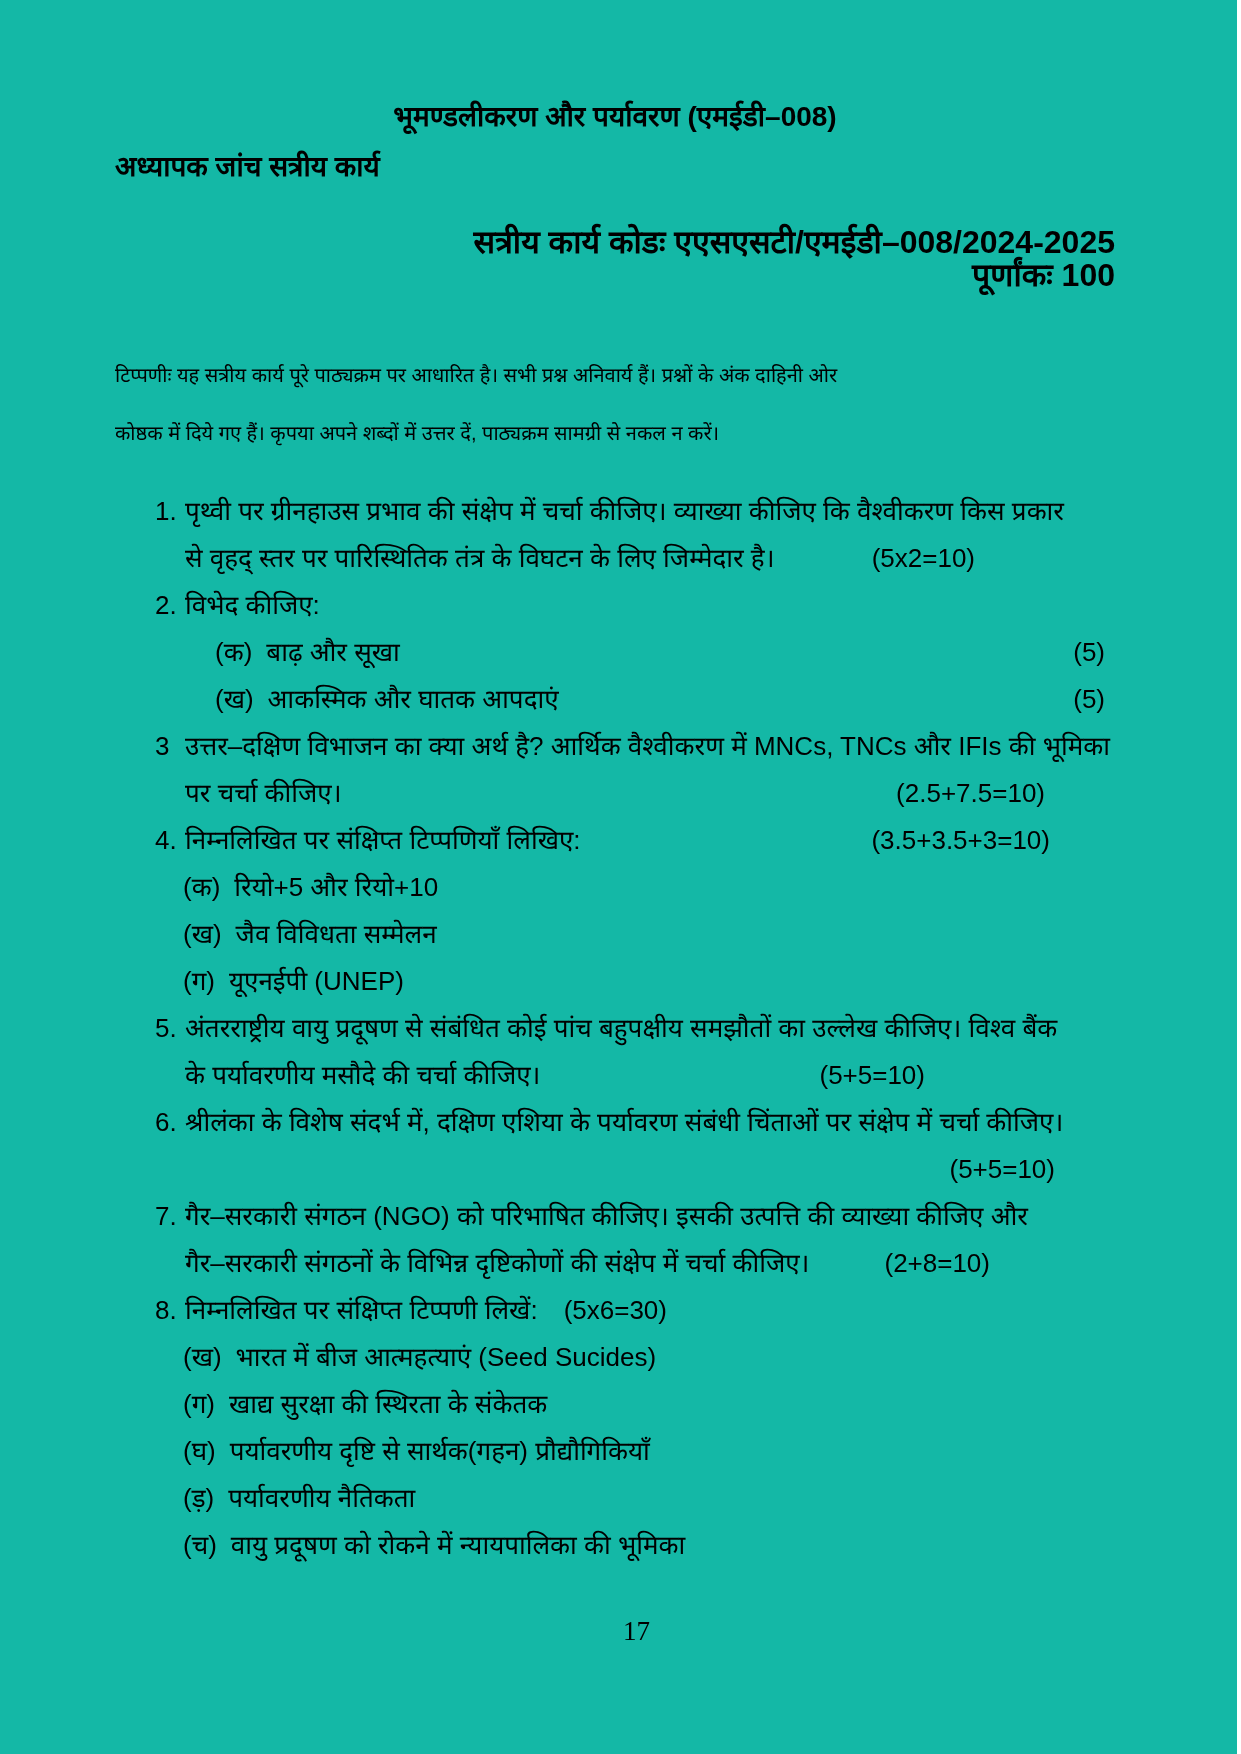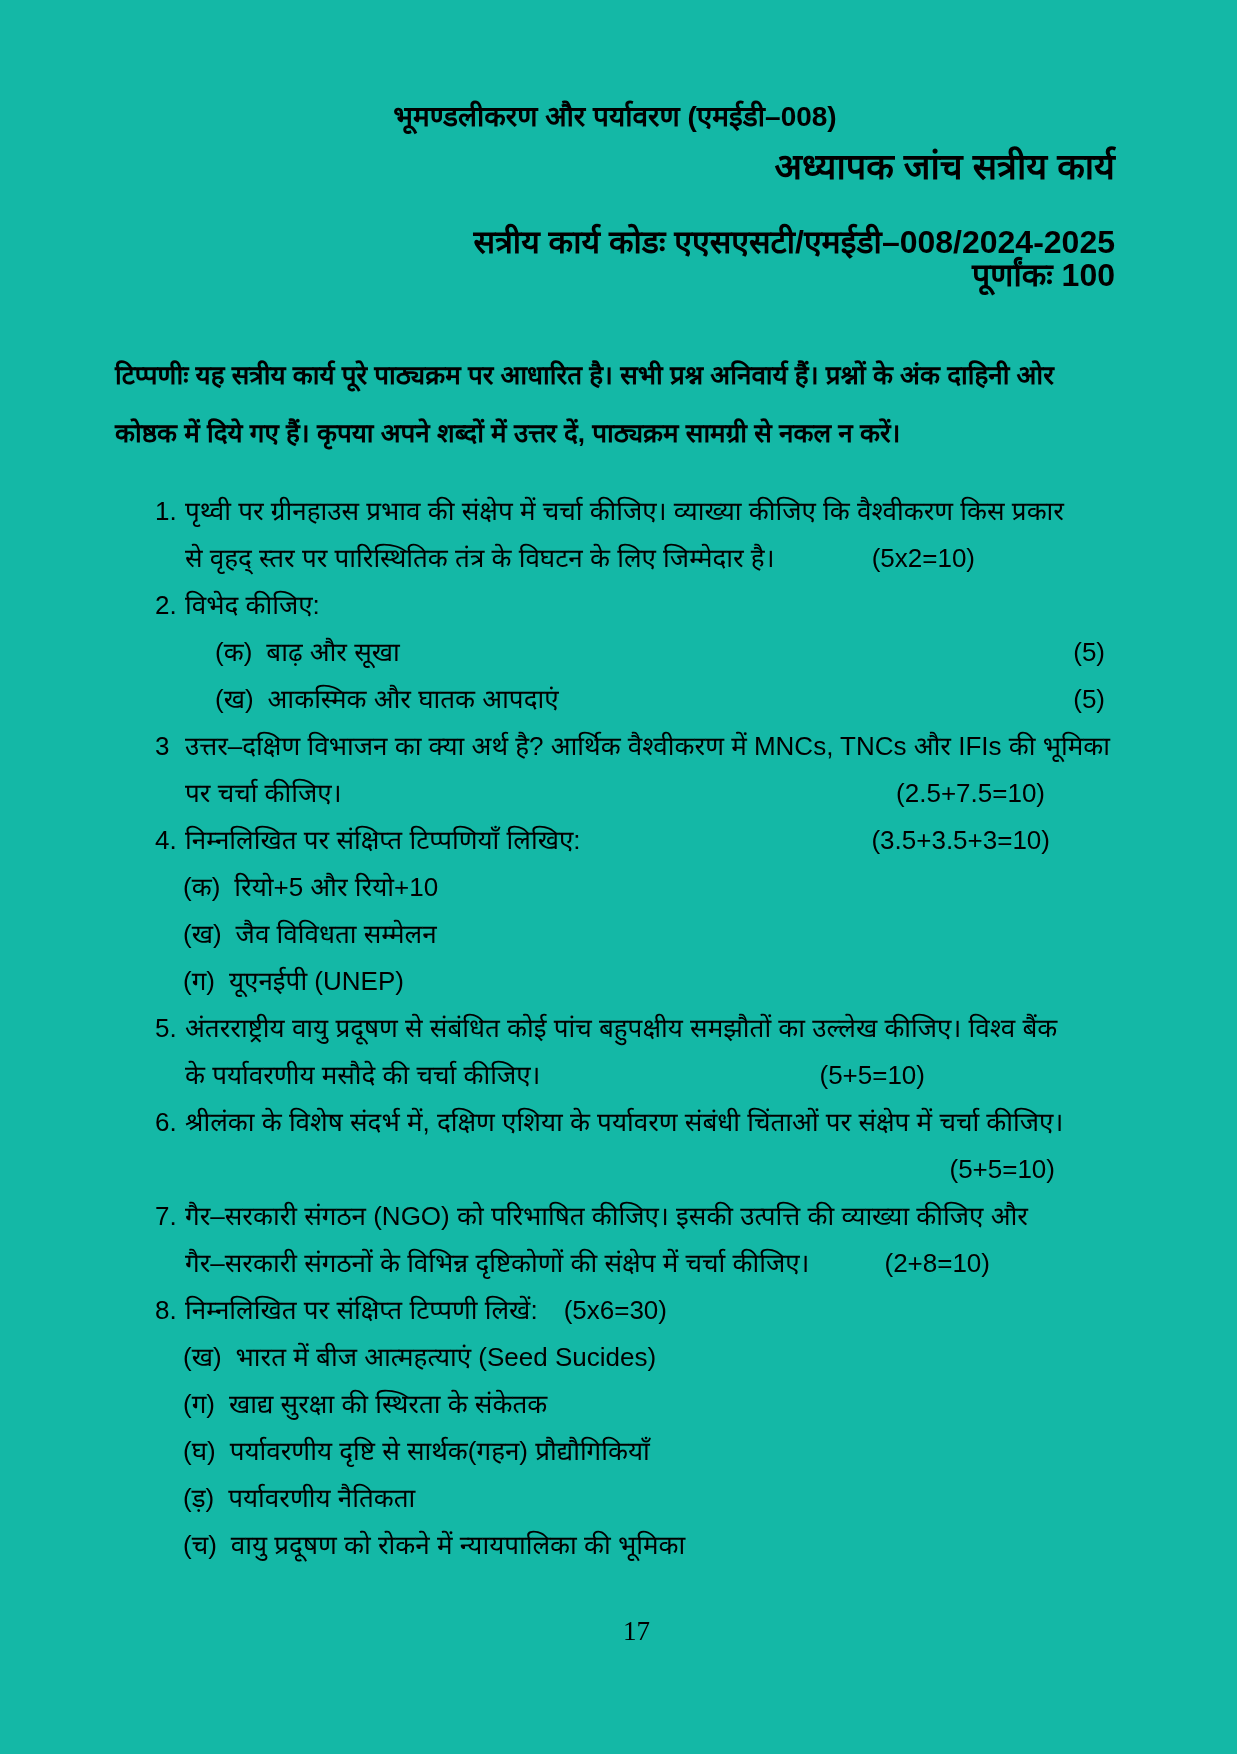--- a/index.html
+++ b/index.html
@@ -20,37 +20,37 @@
   }
   .doc-title {
     margin-top:100px;
     text-align:center;
     font-size:28px;
     line-height:34px;
     font-weight:bold;
   }
   .doc-subtitle {
     margin-top:16px;
-    text-align:right;
-    font-size:36px;
+    text-align:left;
+    font-size:28px;
     line-height:34px;
     font-weight:bold;
   }
   .code-block {
     margin-top:42px;
     text-align:right;
     font-size:32px;
     line-height:33px;
     font-weight:bold;
   }
   .note-block {
     margin-top:54px;
-    font-size:26px;
+    font-size:20px;
     line-height:58px;
-    font-weight:bold;
+    font-weight:normal;
     text-align:justify;
   }
   .questions {
     margin-top:26px;
     font-size:26px;
   }
   .line {
     position:relative;
     height:47px;
     line-height:47px;

